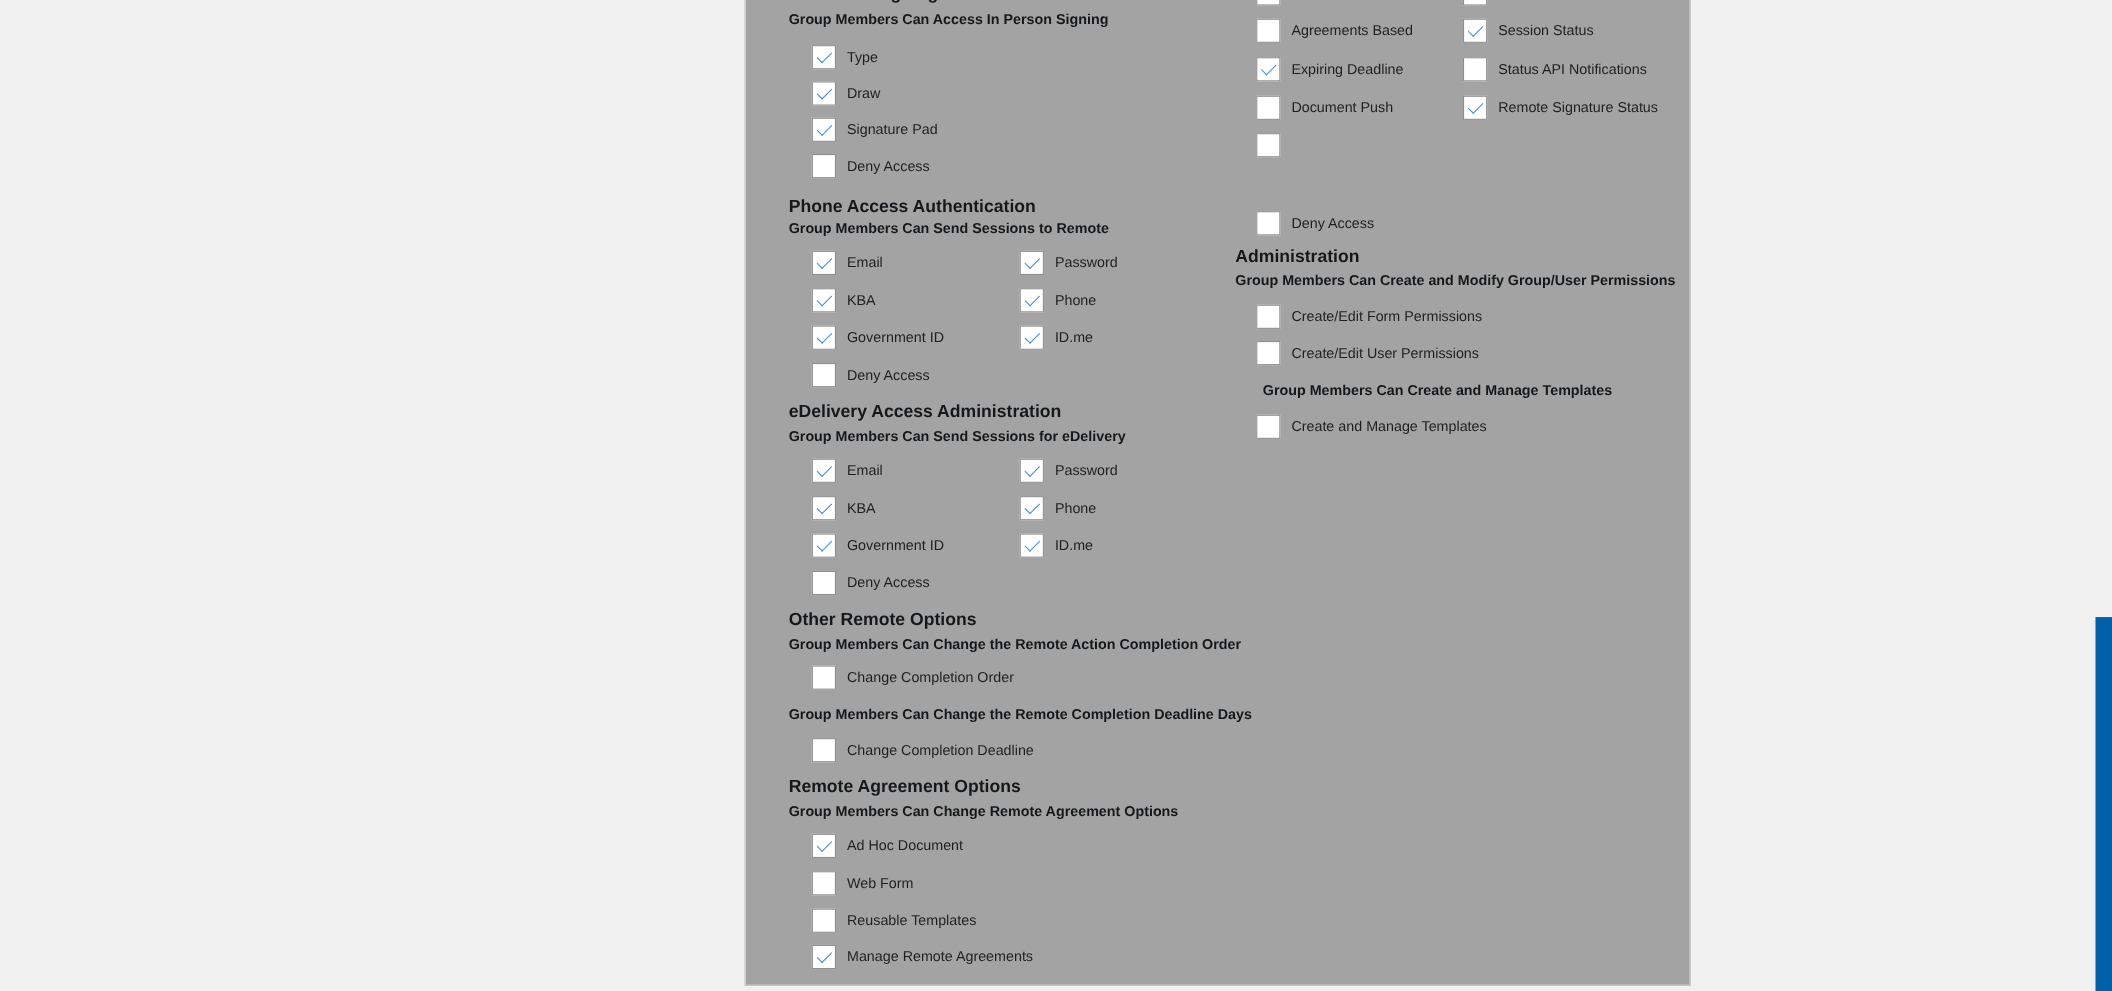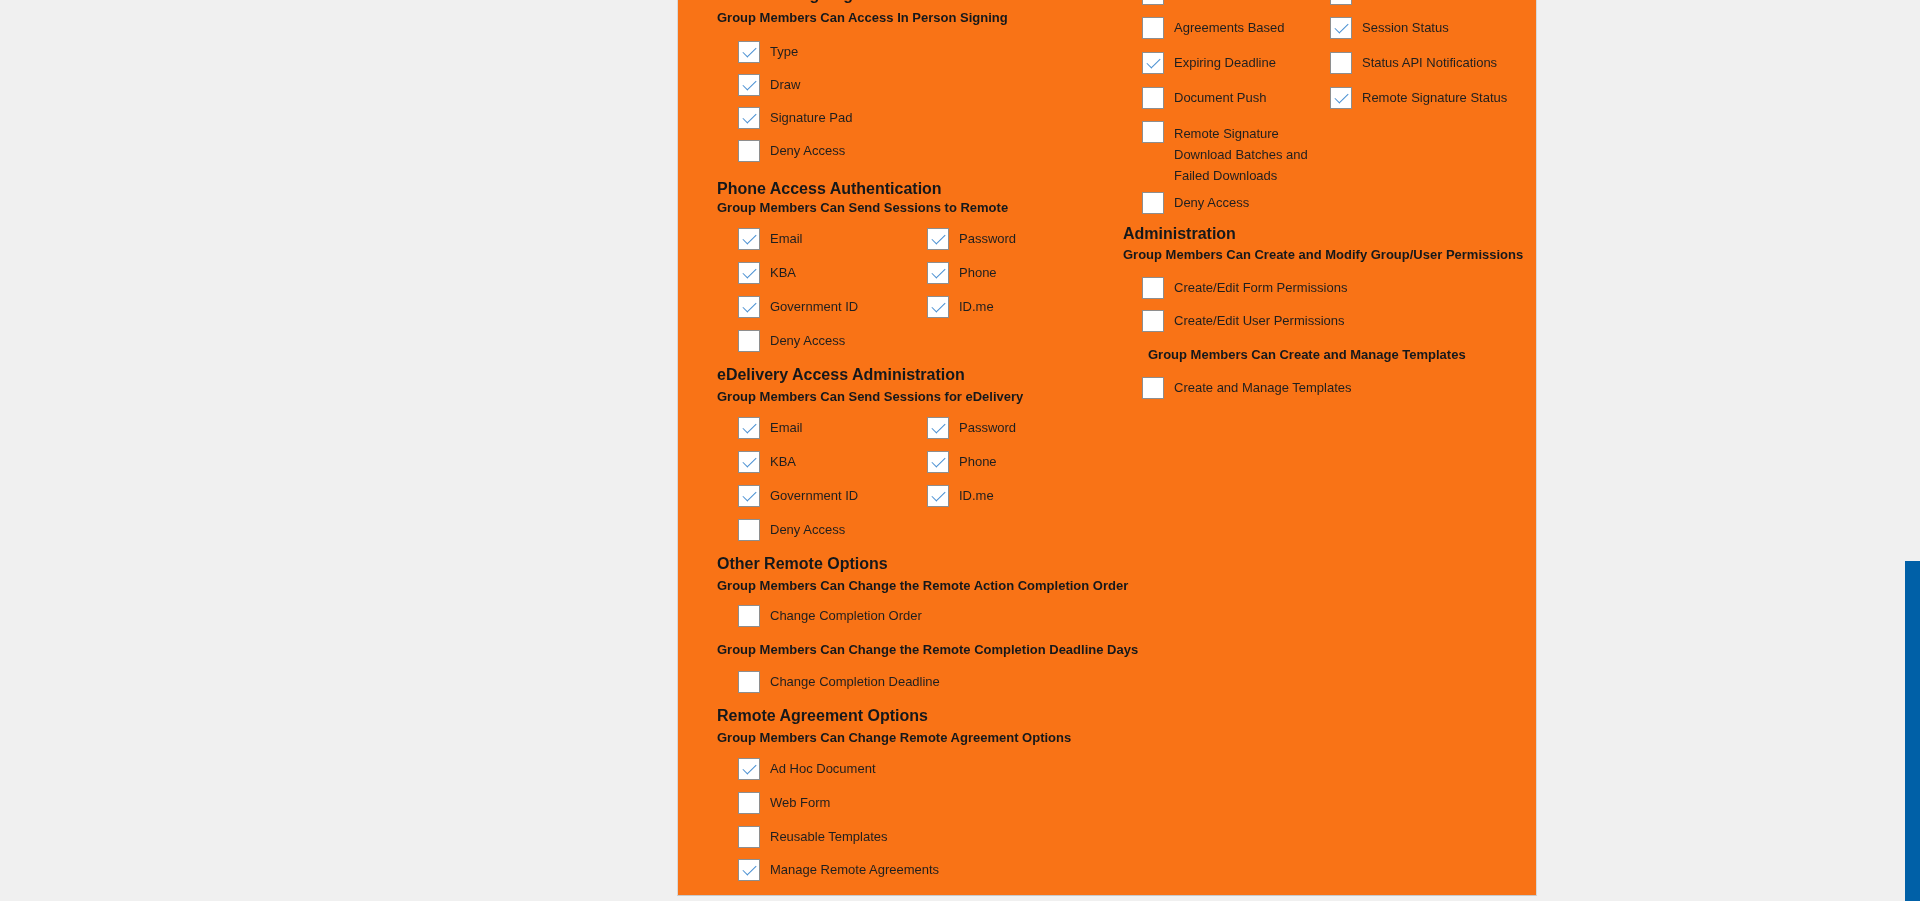--- a/index.html
+++ b/index.html
@@ -4,21 +4,21 @@
 <style>
   html,body{margin:0;padding:0;}
   body{
     width:1920px;height:901px;position:relative;overflow:hidden;
     background:#f0f0f0;
     font-family:"Liberation Sans", sans-serif;
     -webkit-font-smoothing:antialiased;
   }
   .panel{
     position:absolute;left:677px;top:0;width:860px;height:896px;
-    background:#f97316;
+    background:#a3a3a3;
     border-left:1px solid #d8d8d8;border-right:1px solid #d8d8d8;border-bottom:1px solid #c9c9c9;
     overflow:hidden;box-sizing:border-box;
   }
   .h1{
     position:absolute;font-size:16px;font-weight:bold;color:#15181b;
     line-height:19px;white-space:nowrap;
   }
   .h2{
     position:absolute;font-size:13px;font-weight:bold;color:#15181b;
     line-height:16px;white-space:nowrap;
@@ -215,21 +215,20 @@
         <span class="tick"></span>
       </span>
     <span class="lbl">Expiring Deadline</span>
   </div>
   <div class="row" style="left:464px;top:87px">
     <span class="cb"></span>
     <span class="lbl">Document Push</span>
   </div>
   <div class="row multi" style="left:464px;top:121px">
     <span class="cb"></span>
-    <span class="lbl">Remote Signature Download Batches and Failed Downloads</span>
   </div>
   <div class="row" style="left:464px;top:192px">
     <span class="cb"></span>
     <span class="lbl">Deny Access</span>
   </div>
 
   <div class="row checked" style="left:652px;top:17px">
     <span class="cb">
         <span class="tick"></span>
       </span>

